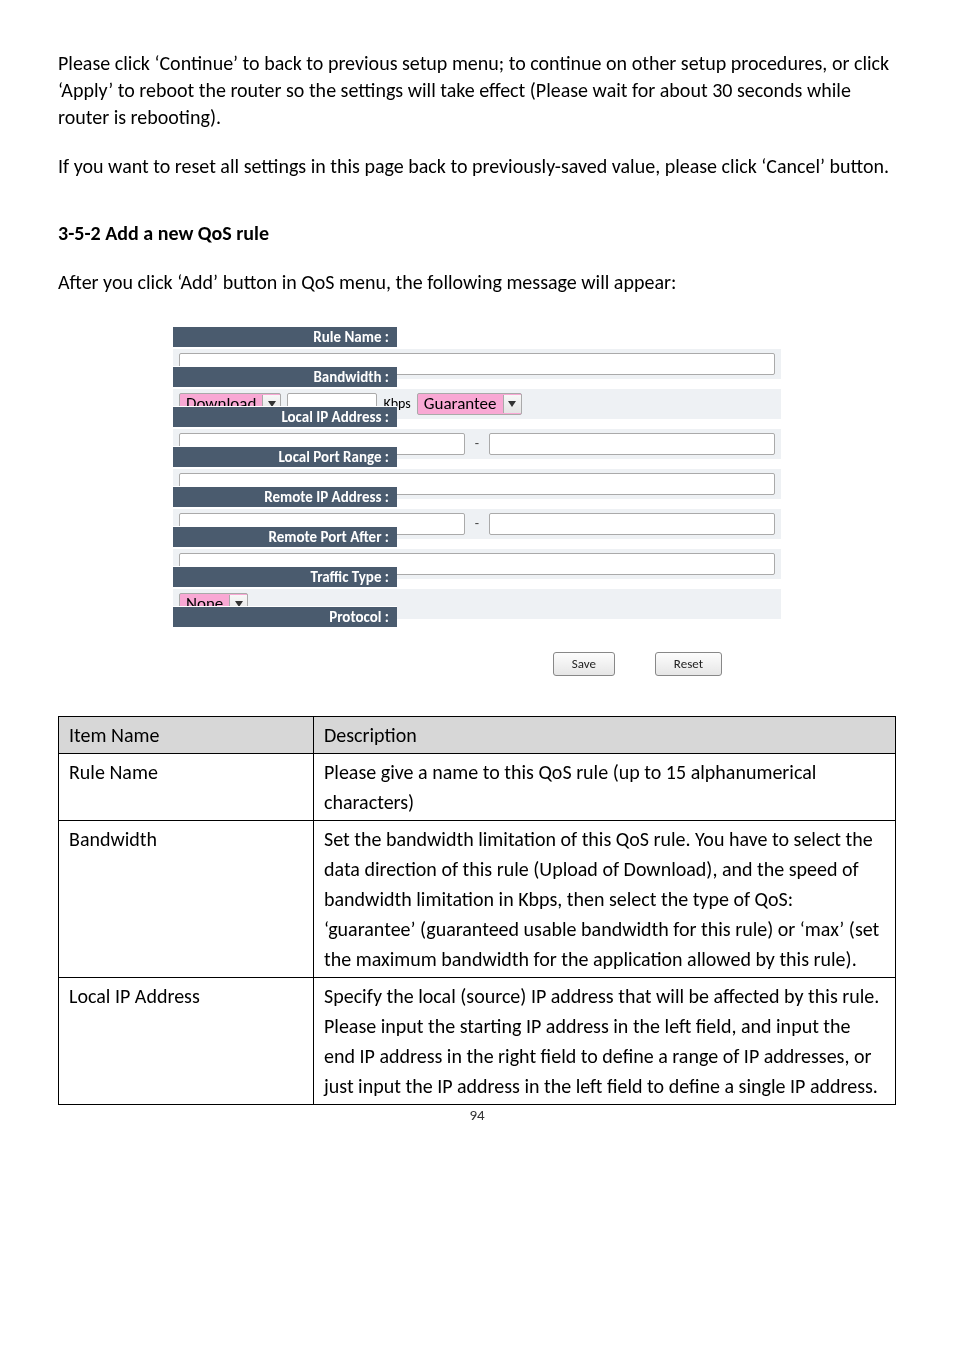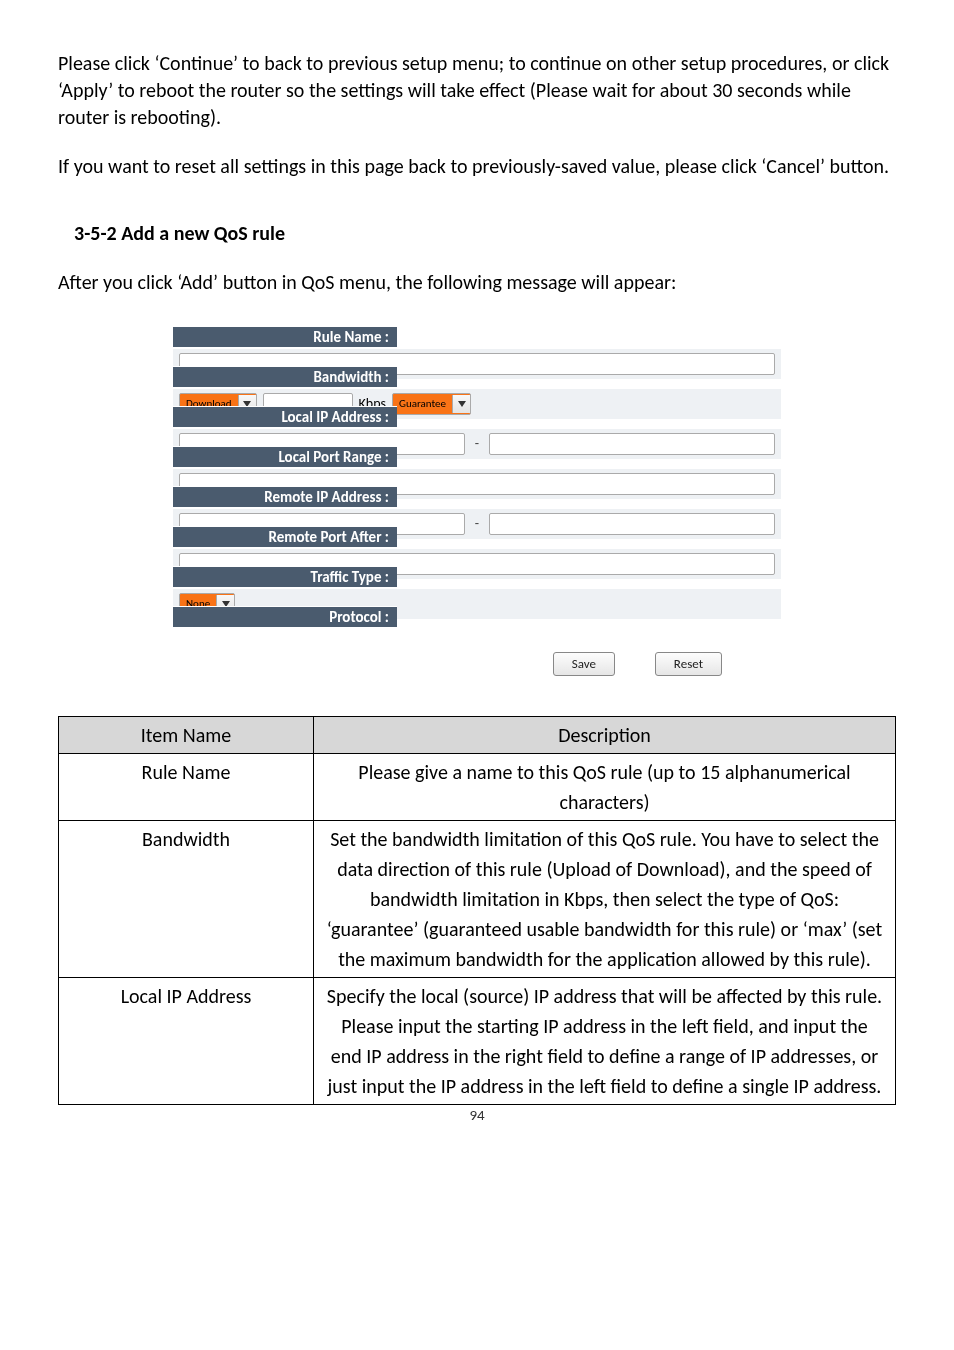--- a/index.html
+++ b/index.html
@@ -9,21 +9,21 @@
     font-family: Calibri, "Segoe UI", Arial, sans-serif;
     font-size: 20px;
     color: #000;
     background: #fff;
     width: 954px;
     line-height: 1.35;
   }
   .para { margin: 0 0 22px 0; }
   .heading {
     font-weight: bold;
-    margin: 40px 0 22px 16px;
+    margin: 40px 0 22px 0;
   }
   .form-block {
     margin: 30px auto 40px auto;
     width: 610px;
   }
   .form-row {
     display: flex;
     height: 40px;
     flex-direction: column;
   }
@@ -46,23 +46,23 @@
     border: 1px solid #fff;
     display: flex;
     align-items: center;
     padding: 4px 6px;
     gap: 6px;
     font-size: 14px;
   }
   .sel {
     display: inline-flex;
     align-items: center;
-    background: #f97316;
+    background: #f9a8d4;
     border: 1px solid #aaa;
-    font-size: 11px;
+    font-size: 17px;
     padding: 1px 0 1px 6px;
     height: 22px;
     border-radius: 2px;
   }
   .sel .caret-box {
     display: inline-flex;
     align-items: center;
     justify-content: center;
     width: 18px;
     height: 100%;
@@ -100,21 +100,21 @@
   }
   .desc-table {
     width: 100%;
     border-collapse: collapse;
     margin-top: 10px;
     font-size: 20px;
   }
   .desc-table th, .desc-table td {
     border: 1px solid #000;
     padding: 3px 10px;
-    text-align: center;
+    text-align: left;
     vertical-align: top;
     font-weight: normal;
     line-height: 1.5;
   }
   .desc-table thead th {
     background: #d7d7d7;
     font-weight: normal;
   }
   .desc-table .col1 { width: 255px; }
   .pagenum {

